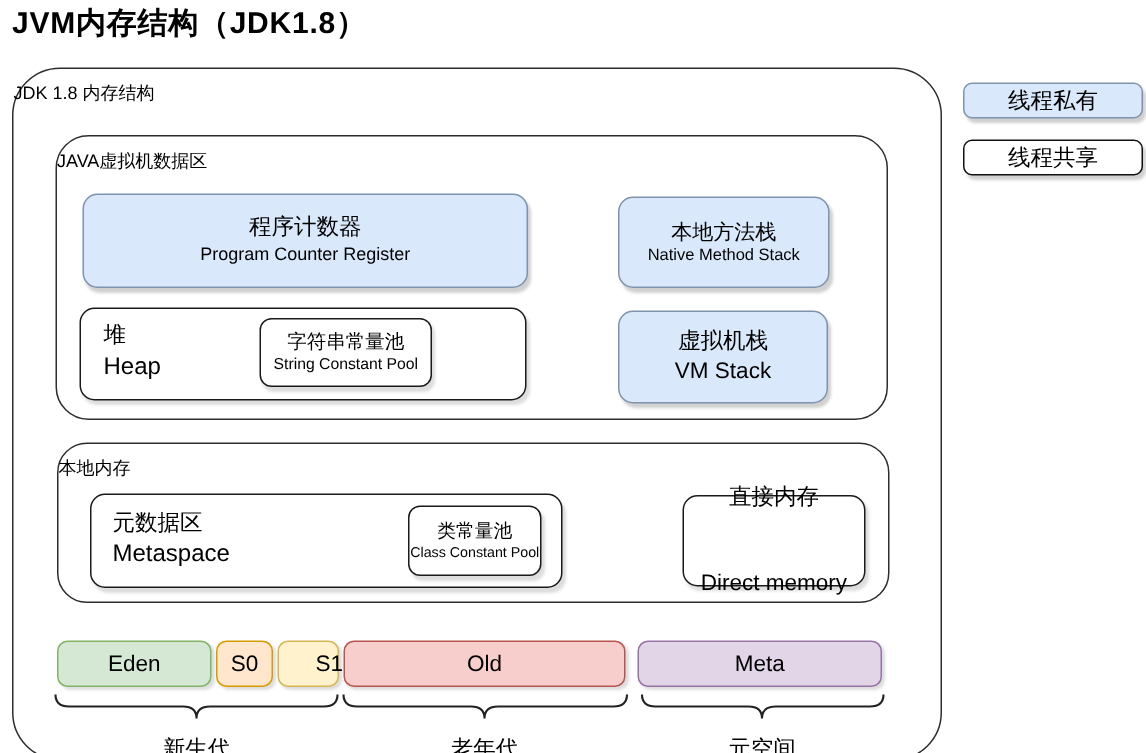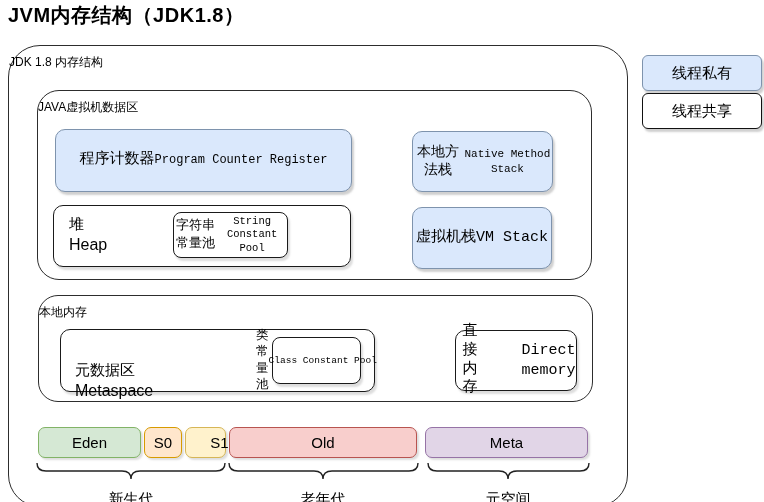--- a/index.html
+++ b/index.html
@@ -12,21 +12,21 @@
     font-size:20px;font-weight:bold;letter-spacing:.5px;
   }
   .box{position:absolute;background:#fff;border:1.6px solid #2d2d2d;box-sizing:border-box;}
   .container-label{position:absolute;top:8px;left:0;right:0;text-align:left;font-size:12px;}
   .outer{left:8px;top:45px;width:620px;height:462px;border-radius:32px;}
   .jvm-area{left:37px;top:90px;width:555px;height:190px;border-radius:22px;border-width:1.5px;}
   .nm-area{left:38px;top:295px;width:555px;height:107px;border-radius:20px;border-width:1.5px;}
 
   .blue{border:1.5px solid #7e93ad;border-radius:10px;
         box-shadow:2px 3px 2px rgba(150,150,150,.45);}
-  .center-txt{display:flex;flex-direction:row;align-items:center;justify-content:center;text-align:center;font-family:Liberation Mono, monospace;}
+  .center-txt{display:flex;flex-direction:column;align-items:center;justify-content:center;text-align:center;}
   .zh-lg{font-size:15px;line-height:1.25;}
   .en-sm{font-size:12px;line-height:1.3;}
   .en-xs{font-size:10.5px;line-height:1.3;}
   .en-lg{font-size:15px;line-height:1.3;}
 
   .pc{left:55px;top:129px;width:297px;height:63px;}
   .nms{left:412px;top:131px;width:141px;height:61px;}
   .vms{left:412px;top:207px;width:140px;height:62px;}
 
   .white-box{border:1.6px solid #1a1a1a;border-radius:10px;background:#fff;
@@ -49,21 +49,21 @@
   .seg-eden{left:38px;width:103px;}
   .seg-s0{left:144px;width:38px;}
   .seg-s1{left:185px;width:41px;padding-left:28px;}
   .seg-old{left:229px;width:188px;}
   .seg-meta{left:425px;width:163px;}
 
   .braces{position:absolute;left:0;top:460px;width:640px;height:42px;}
   .gen-label{position:absolute;top:490px;transform:translateX(-50%);font-size:15px;white-space:nowrap;}
   .gl-1{left:131px;} .gl-2{left:323px;} .gl-3{left:508px;}
 
-  .legend-item{position:absolute;left:642px;width:120px;height:36px;border-radius:6px;
+  .legend-item{position:absolute;left:642px;width:120px;height:24px;border-radius:6px;
        box-sizing:border-box;display:flex;align-items:center;justify-content:center;font-size:15px;}
   .legend-private{top:55px;border:1.5px solid #7e93ad;
        box-shadow:2px 3px 2px rgba(150,150,150,.45);}
   .legend-shared{top:93px;background:#fff;border:1.8px solid #111;
        box-shadow:2px 3px 2px rgba(150,150,150,.45);}
 </style>
 </head>
 <body>
 
 <div class="page">
@@ -103,21 +103,21 @@
   <div class="box blue vms center-txt" style="background: rgb(218, 232, 252); border-color: rgb(126, 147, 173);">
     <div class="zh-lg">虚拟机栈</div>
     <div class="en-lg">VM Stack</div>
   </div>
 
   <div class="box nm-area">
     <div class="container-label">本地内存</div>
   </div>
 
   <div class="box white-box meta-box">
-    <div class="side-label" style="left:14px;top:9px;margin-top:21px;">
+    <div class="side-label" style="left:14px;top:9px;">
       <div>元数据区</div>
       <div class="en">Metaspace</div>
     </div>
   </div>
 
 
   <div class="box white-box ccp center-txt">
     <div class="zh">类常量池</div>
     <div class="en">Class Constant Pool</div>
   </div>

